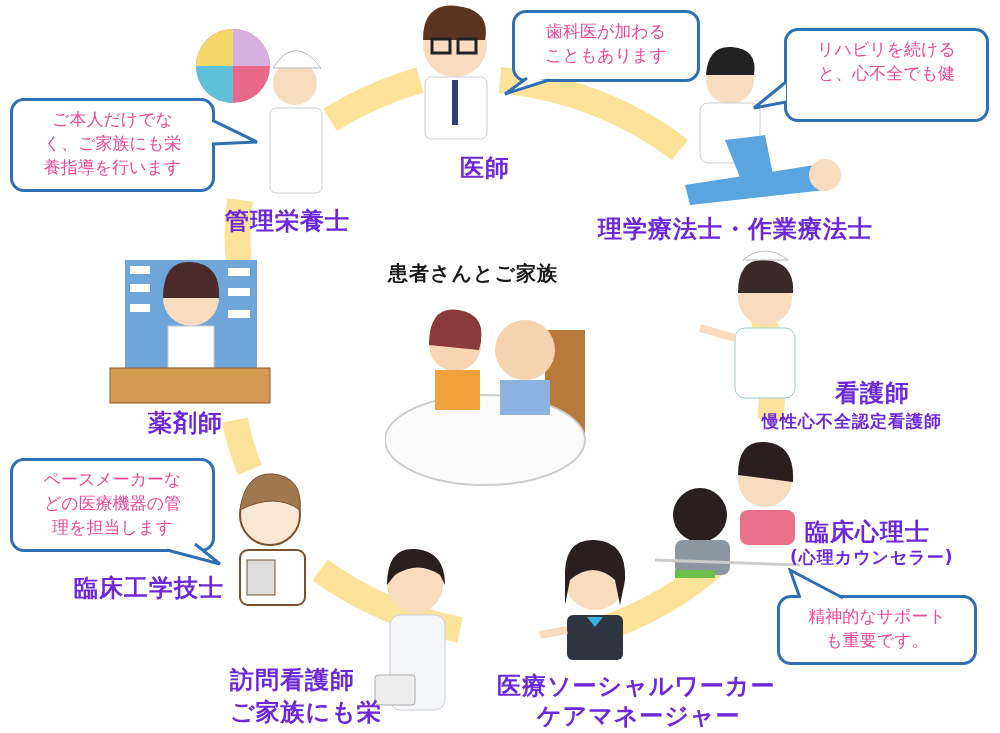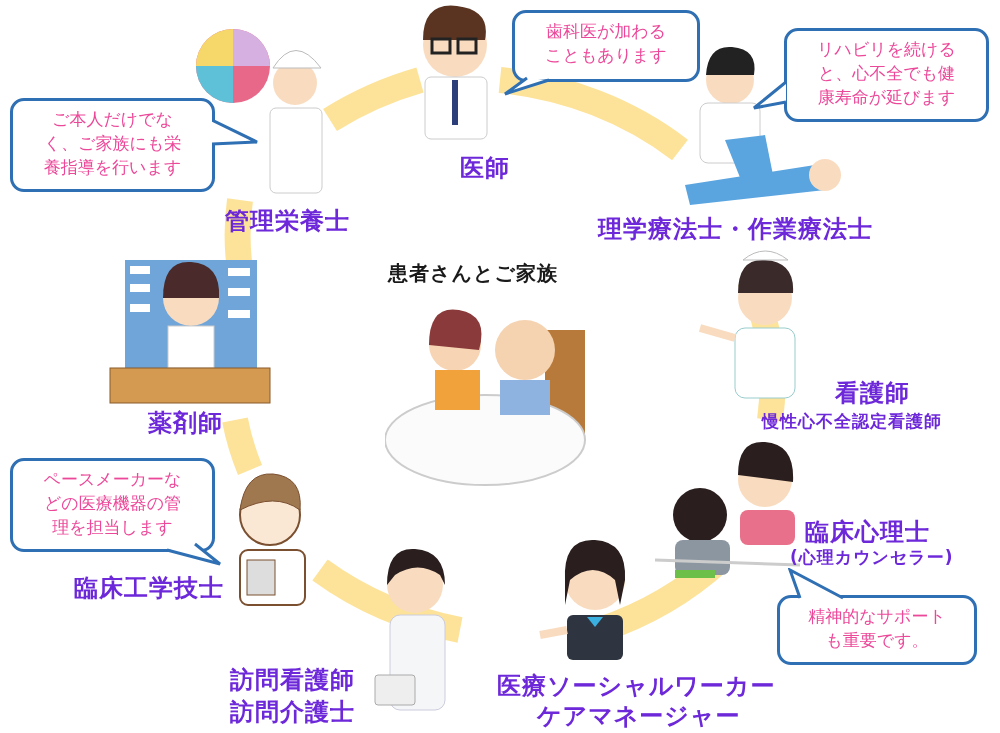--- a/index.html
+++ b/index.html
@@ -81,21 +81,20 @@
   <path d="M41 30 q2 -30 26 -28 q26 2 22 28 z" fill="#222"></path>
   <rect x="35" y="58" width="60" height="60" rx="8" fill="#fff" stroke="#ccc"></rect>
   <path d="M20 140 L150 120 L160 145 L25 160 Z" fill="#5aa5e0"></path>
   <path d="M60 95 L100 90 L110 140 L80 145 Z" fill="#5aa5e0"></path>
   <circle cx="160" cy="130" r="16" fill="#f9dcc0"></circle>
 </svg>
 <div class="label" style="left:598px;top:213px;">理学療法士・作業療法士</div>
 <div class="bubble" style="left:784px;top:28px;width:205px;height:94px;">
   <span class="line">リハビリを続ける</span>
   <span class="line">と、心不全でも健</span>
-  <span class="line">康寿命が延びます</span>
 </div>
 <svg class="fig" style="left:752px;top:80px;" width="36" height="32">
   <path d="M34 2 L2 28 L34 22" fill="#fff" stroke="#2f6fb3" stroke-width="3"></path>
 </svg>
 
 <svg class="fig" style="left:695px;top:248px;" width="130" height="155">
   <circle cx="70" cy="50" r="27" fill="#f9dcc0"></circle>
   <path d="M43 45 q0 -35 27 -33 q30 2 28 33 z" fill="#3a2a2a"></path>
   <path d="M48 12 q22 -18 45 0 z" fill="#fff" stroke="#bbb"></path>
   <rect x="40" y="80" width="60" height="70" rx="10" fill="#fff" stroke="#9cc"></rect>
@@ -133,21 +132,21 @@
 <div class="label" style="left:497px;top:670px;">医療ソーシャルワーカー</div>
 <div class="label" style="left:537px;top:700px;">ケアマネージャー</div>
 
 <svg class="fig" style="left:370px;top:545px;" width="100" height="170">
   <circle cx="45" cy="40" r="28" fill="#f9dcc0"></circle>
   <path d="M17 40 q0 -38 28 -36 q30 2 30 36 l-5 -10 q-22 -15 -45 0 z" fill="#2a1e1e"></path>
   <rect x="20" y="70" width="55" height="95" rx="10" fill="#f4f6f8" stroke="#ccd"></rect>
   <rect x="5" y="130" width="40" height="30" rx="3" fill="#eee" stroke="#aaa"></rect>
 </svg>
 <div class="label" style="left:230px;top:664px;">訪問看護師</div>
-<div class="label" style="left:230px;top:696px;">訪問介護士</div>
+<div class="label" style="left:230px;top:696px;">ご家族にも栄</div>
 
 <svg class="fig" style="left:225px;top:470px;" width="110" height="140">
   <circle cx="45" cy="45" r="30" fill="#fbe8d4" stroke="#7a5030" stroke-width="2"></circle>
   <path d="M15 40 q5 -38 33 -36 q30 3 27 36 q-25 -18 -60 0 z" fill="#a07850" stroke="#7a5030"></path>
   <rect x="15" y="80" width="65" height="55" rx="8" fill="#fff" stroke="#7a5030" stroke-width="2"></rect>
   <rect x="22" y="90" width="28" height="35" fill="#ddd" stroke="#7a5030"></rect>
 </svg>
 <div class="label" style="left:50px;top:572px;margin-left:24px;">臨床工学技士</div>
 <div class="bubble" style="left:10px;top:458px;width:205px;height:94px;">
   <span class="line">ペースメーカーな</span>

